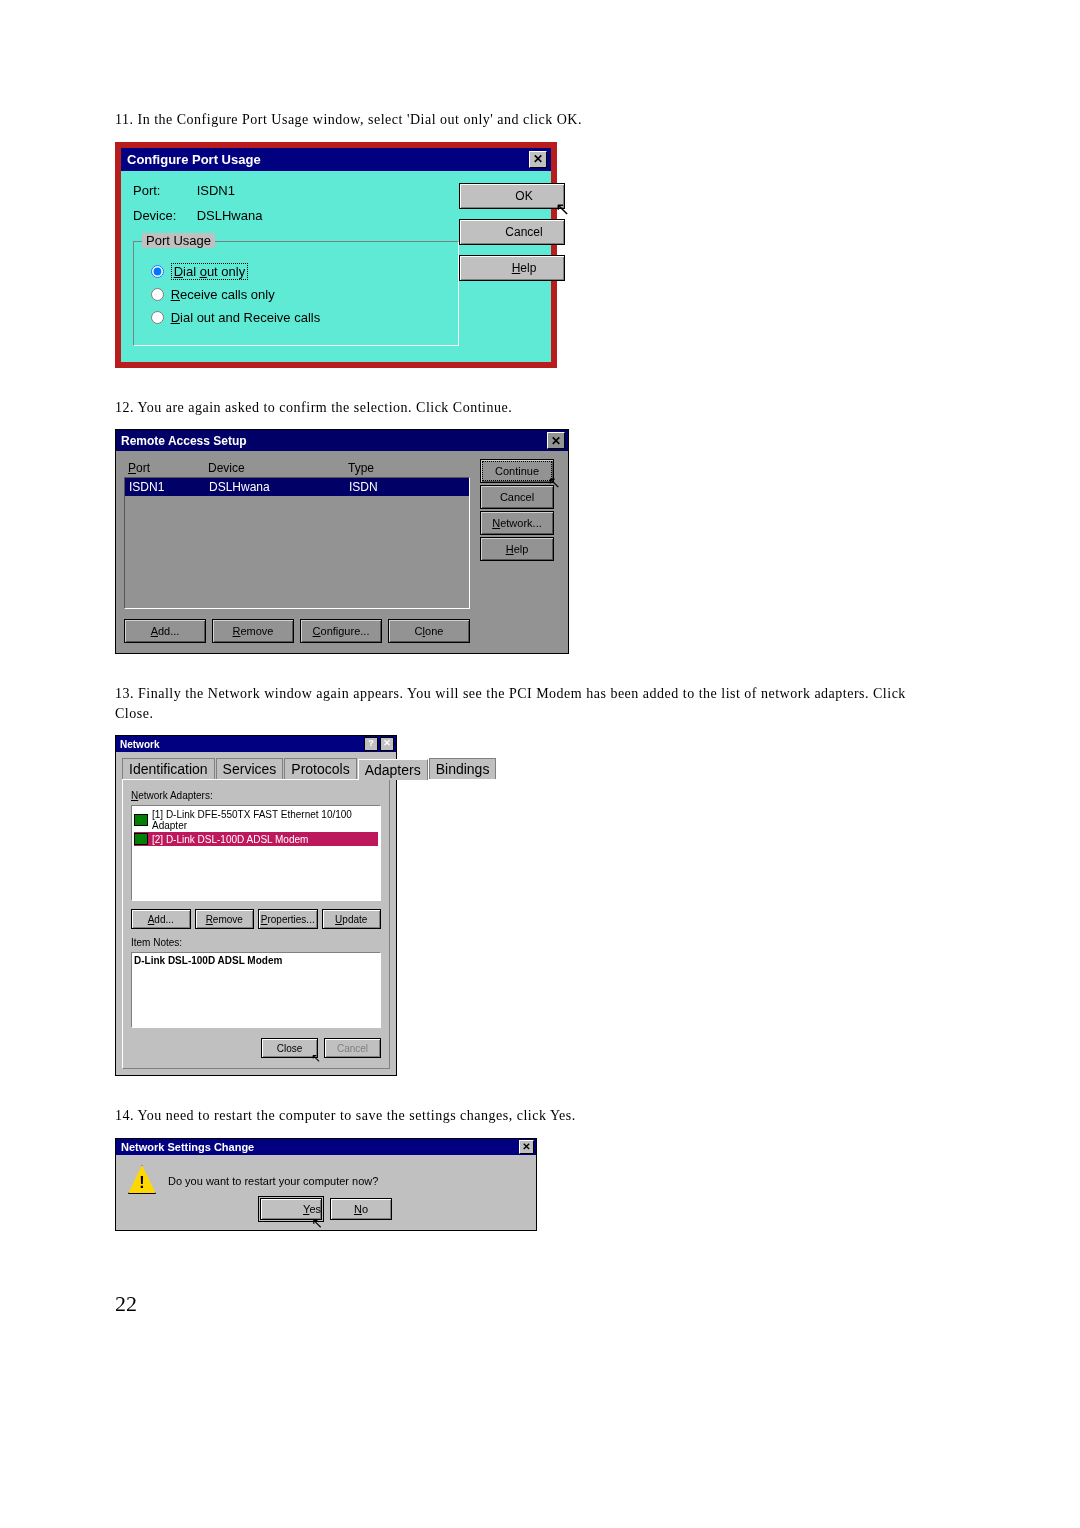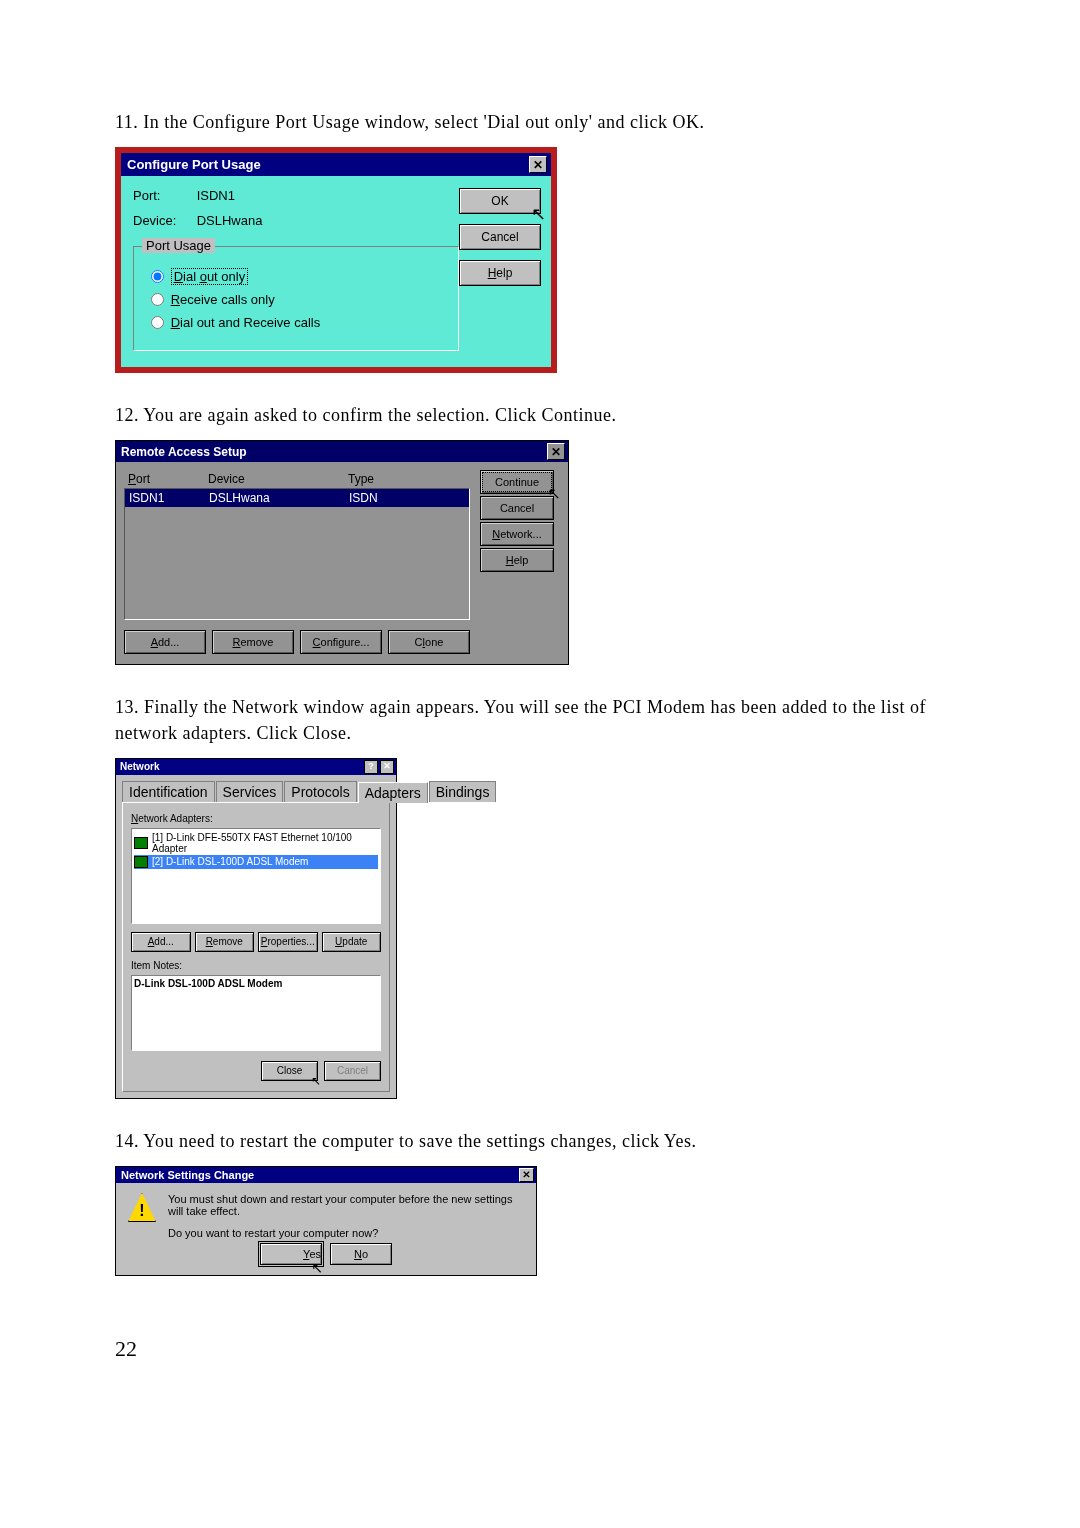--- a/index.html
+++ b/index.html
@@ -6,21 +6,21 @@
     margin: 0;
     background: #fff;
     font-family: "Times New Roman", Times, serif;
     color: #000;
     width: 1080px;
   }
   .page {
     padding: 110px 110px 50px 115px;
   }
   .step {
-    font-size: 18px;
+    font-size: 14px;
     letter-spacing: 0.5px;
     margin: 0 0 12px 0;
     line-height: 1.4;
     max-width: 830px;
   }
   .figwrap {
     margin: 0 0 30px 0;
   }
   .pagenum {
     font-size: 22px;
@@ -91,20 +91,21 @@
   .btn3d {
     width: 80px; height: 24px;
     margin-bottom: 10px;
     background: #c0c0c0;
     border: 1px solid #000;
     box-shadow: inset 1px 1px 0 #fff, inset -1px -1px 0 #808080;
     display: flex; align-items: center; justify-content: center;
     font-family: "MS Sans Serif", Tahoma, sans-serif;
     font-size: 12px;
     position: relative;
+    padding-left: 24px;
   }
   .cursor1 {
     position: absolute;
     font-size: 18px;
     right: -6px; bottom: -12px;
     pointer-events: none;
   }
 
   
   .dlg2 {
@@ -192,21 +193,21 @@
     padding: 10px 8px;
   }
   .label10 { font-size:10px; margin-bottom:4px; }
   .listbox {
     background:#fff; border:1px solid #808080;
     border-right-color:#fff; border-bottom-color:#fff;
     height: 90px;
     padding:2px;
   }
   .listbox .row { display:flex; align-items:center; gap:4px; font-size:10px; padding:1px 0;}
-  .listbox .row.sel { background:#3b82f6; color:#fff; }
+  .listbox .row.sel { background:#be185d; color:#fff; }
   .nic-icon { width:12px;height:10px;background:#008000; border:1px solid #000; flex:none;}
   .dlg3-btns { display:flex; gap:4px; margin-top:8px; }
   .sbtn {
     flex:1; height:18px; font-size:10px;
     background:#c0c0c0; border:1px solid #000;
     box-shadow: inset 1px 1px 0 #fff, inset -1px -1px 0 #808080;
     display:flex;align-items:center;justify-content:center;
   }
   .notesbox {
     background:#fff; border:1px solid #808080;
@@ -410,21 +411,20 @@
 
   <div class="figwrap">
     <div class="dlg4">
       <div class="dlg4-title">
         <span>Network Settings Change</span>
         <span class="close-x" style="width:13px;height:12px;font-size:10px">✕</span>
       </div>
       <div class="dlg4-body">
         <div class="warn">!</div>
         <div>
-          <div>You must shut down and restart your computer before the new settings will take effect.</div>
           <div style="margin-top:10px">Do you want to restart your computer now?</div>
         </div>
       </div>
       <div class="dlg4-btns">
         <div class="mbtn default">
           <span><span class="underline">Y</span>es</span>
           <span class="cursor4">↖</span>
         </div>
         <div class="mbtn"><span class="underline">N</span>o</div>
       </div>

